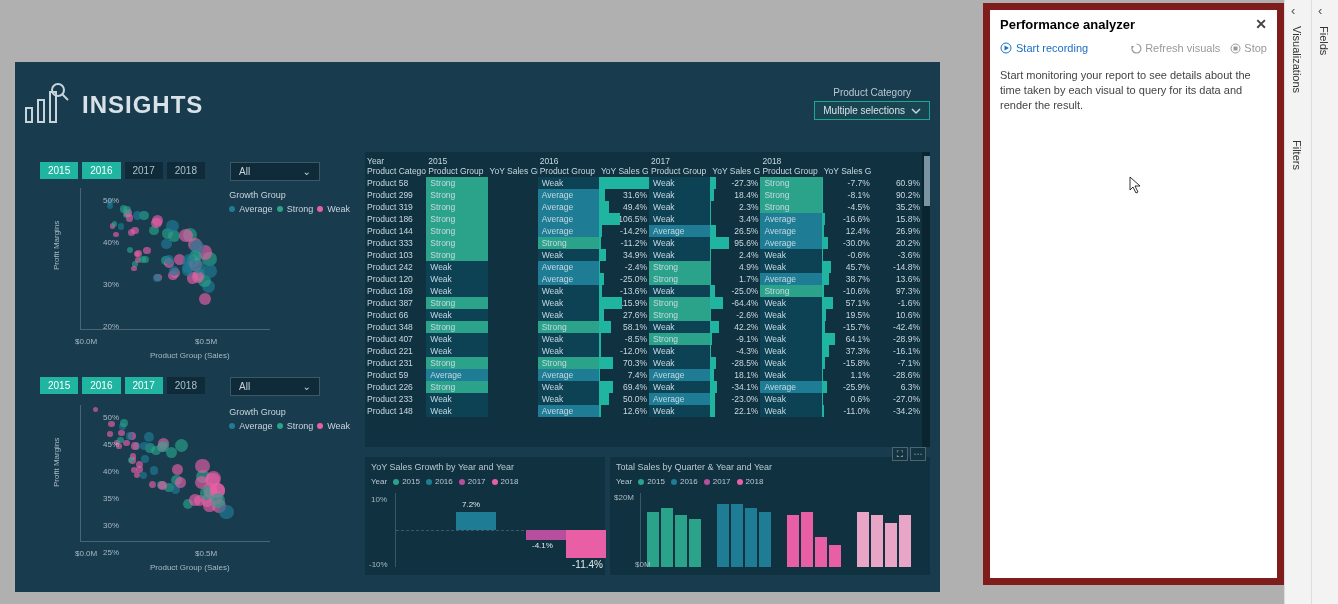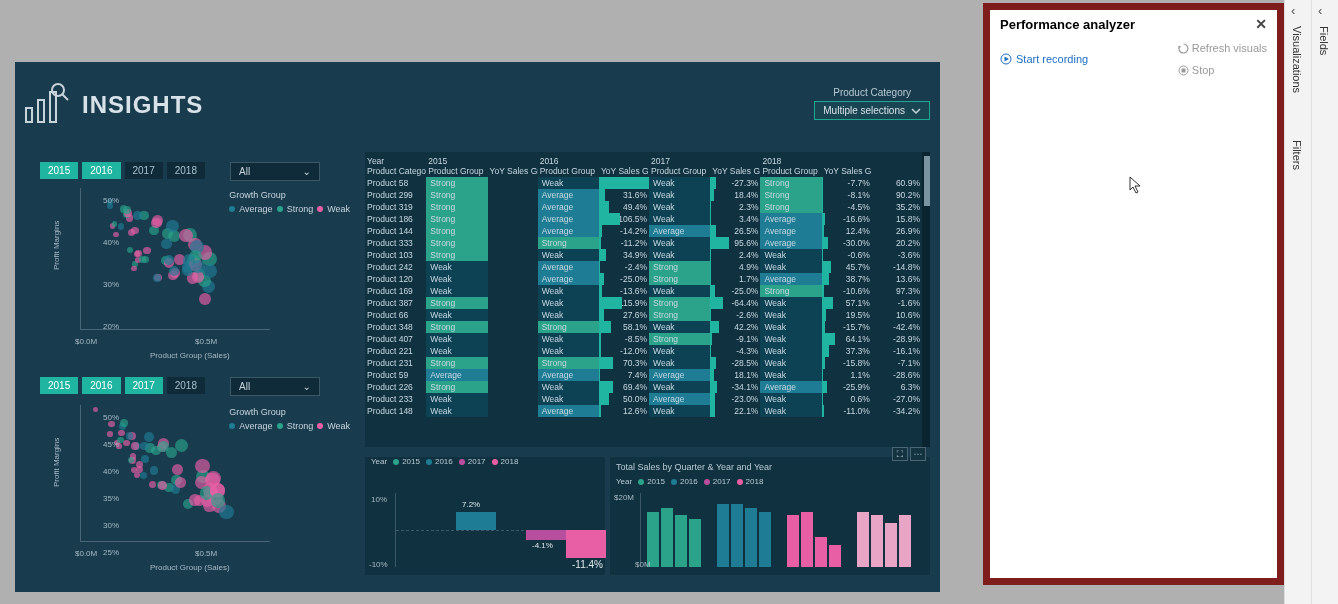--- a/index.html
+++ b/index.html
@@ -86,21 +86,21 @@
 
 
 .perf-pane {
   position: absolute; right: 54px; top: 3px; width: 301px; height: 582px;
   background: #fff; border: 7px solid #7f1d1d;
 }
 .perf-header { display: flex; justify-content: space-between; align-items: center; padding: 6px 10px; font-size: 13px; font-weight: 600; }
 .perf-close { font-size: 14px; cursor: pointer; color: #444; }
 .perf-actions { display: flex; justify-content: space-between; padding: 4px 10px 10px; font-size: 11px; }
 .perf-left-act { color: #1b6ec2; display: flex; align-items: center; gap: 4px; cursor: pointer; }
-.perf-right-acts { color: #999; display: flex; gap: 10px; flex-direction: column; }
+.perf-right-acts { color: #999; display: flex; gap: 10px; }
 .perf-right-acts span { display: inline-flex; align-items: center; gap: 3px; }
 .perf-body { padding: 4px 10px; font-size: 11px; color: #444; line-height: 1.35; }
 
 .cursor-pointer { position: absolute; right: 195px; top: 176px; pointer-events: none; }
 
 </style>
 </head>
 <body>
 
 <div class="right-bar">
@@ -138,20 +138,21 @@
       </span>
       <span>
         <svg width="11" height="11">
             <circle cx="5.5" cy="5.5" r="4.5" fill="none" stroke="#999"></circle>
             <rect x="3.5" y="3.5" width="4" height="4" fill="#999"></rect>
           </svg>
         <span>Stop</span>
       </span>
     </div>
   </div>
+  <div class="perf-body">Start monitoring your report to see details about the time taken by each visual to query for its data and render the result.</div>
 </div>
 
 <div class="report">
 
   <div class="title-area">
     <svg class="title-icon" viewBox="0 0 50 50">
       <rect x="6" y="28" width="6" height="14" fill="none" stroke="#c8d4dc" stroke-width="2"></rect>
       <rect x="18" y="20" width="6" height="22" fill="none" stroke="#c8d4dc" stroke-width="2"></rect>
       <rect x="30" y="12" width="6" height="30" fill="none" stroke="#c8d4dc" stroke-width="2"></rect>
       <circle cx="38" cy="10" r="6" fill="none" stroke="#c8d4dc" stroke-width="2"></circle>
@@ -686,20 +687,21 @@
             </tr>
           </tbody>
         </table>
     </div>
     <div class="matrix-scrollbar">
       <div class="matrix-thumb"></div>
     </div>
   </div>
 
   <div class="mini-chart mini-1">
+    <div class="mini-title">YoY Sales Growth by Year and Year</div>
     <div class="mini-legend" id="ml1">
         <span style="font-weight:500">Year</span>
         <span><span class="legend-dot" style="background:#2aa38a"></span>2015</span>
         <span><span class="legend-dot" style="background:#1e7d95"></span>2016</span>
         <span><span class="legend-dot" style="background:#b84f9e"></span>2017</span>
         <span><span class="legend-dot" style="background:#e85fa6"></span>2018</span>
       </div>
     <div class="mini-plot" id="mp1">
       <div style="position:absolute;left:0;right:0;top:50%;border-top:1px dashed #3a5866"></div>
     <div class="bar-col" style="left: 60px; top: 19.24px; height: 17.76px; width: 40px; background: rgb(30, 125, 149);"></div>

